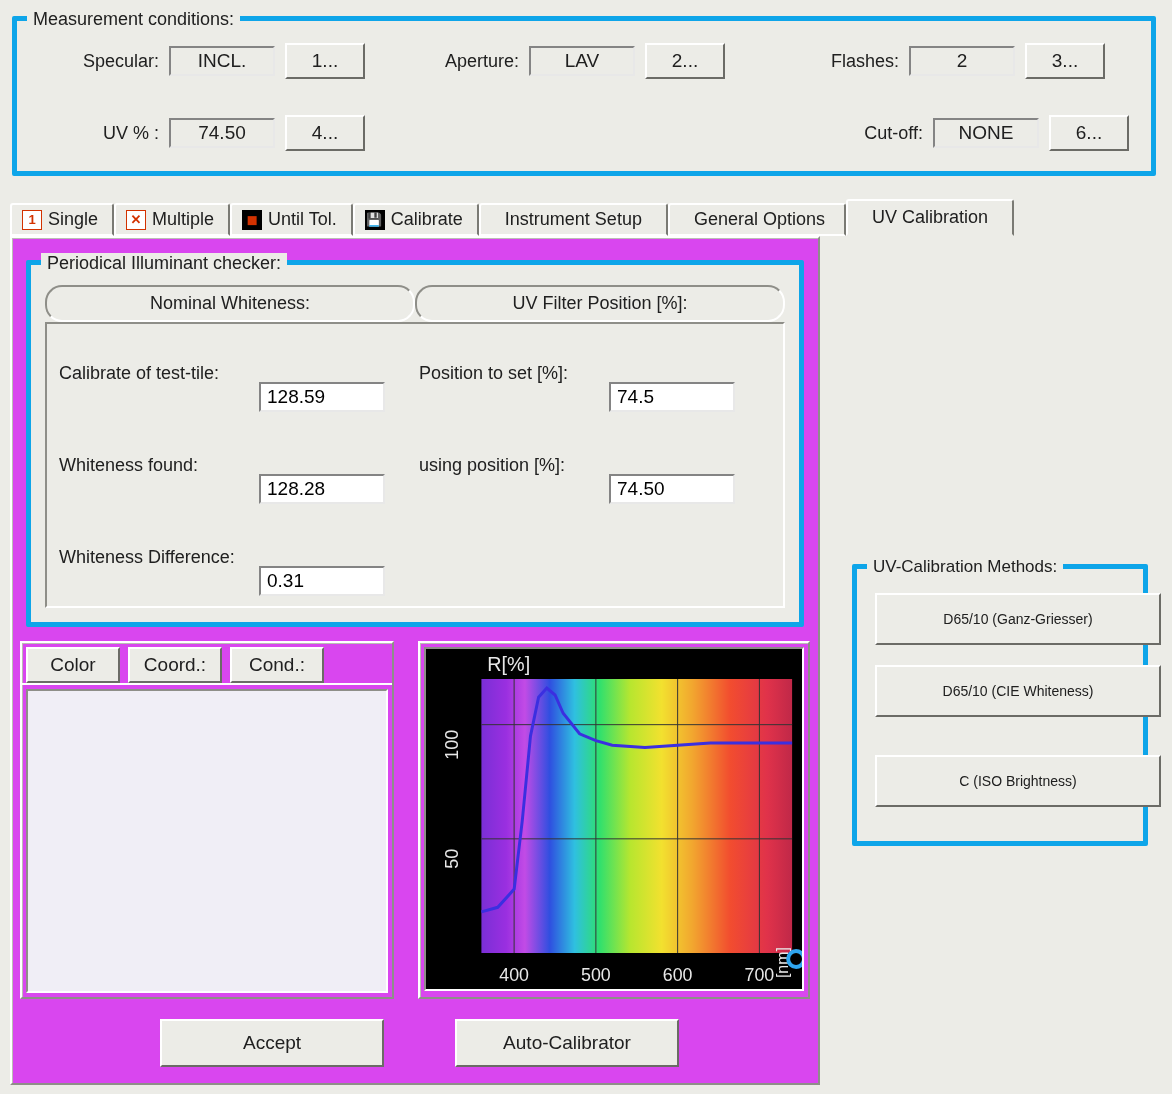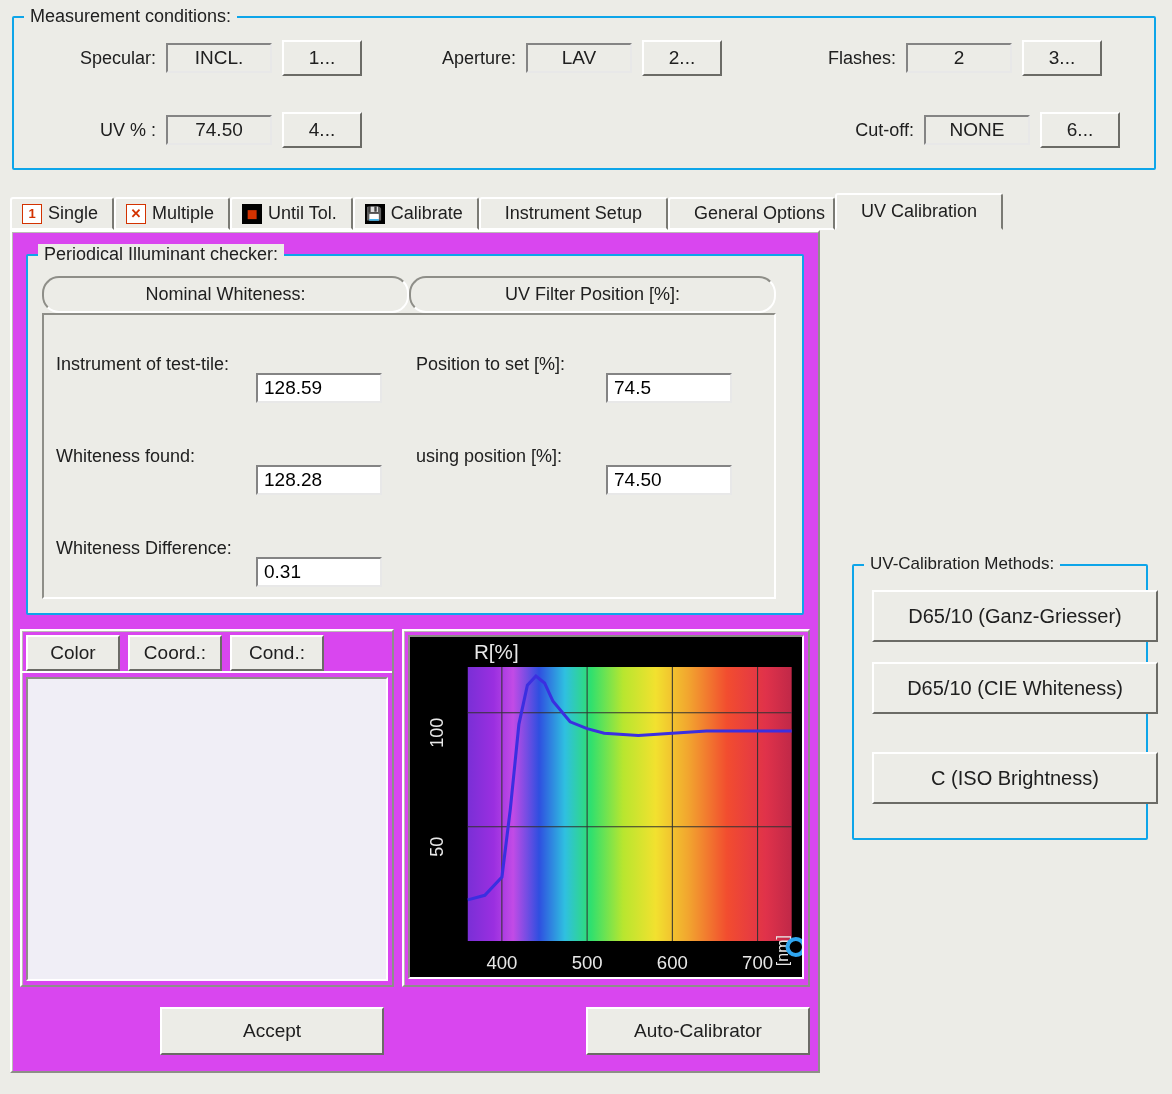--- a/index.html
+++ b/index.html
@@ -14,23 +14,23 @@
   .page {
     width: 1172px;
     min-height: 1094px;
     background: #ECECE7;
     position: relative;
     padding: 4px 2px 2px 4px;
   }
   
   .groupbox {
     position: relative;
-    border: 2px solid #0ea5e9;
+    border: 5px solid #0ea5e9;
     border-radius: 2px;
-    padding: 12px 26px 14px 14px;
+    padding: 12px 14px 14px 14px;
     margin: 12px 8px 8px 8px;
     background: #ECECE7;
   }
   .groupbox > .legend {
     position: absolute;
     top: -12px;
     left: 10px;
     background: #ECECE7;
     padding: 0 6px;
     font-size: 18px;
@@ -172,21 +172,21 @@
     display: grid;
     grid-template-columns: 200px 120px 40px 190px 120px;
     row-gap: 14px;
     align-items: center;
   }
   .checker-grid .lab { font-size: 18px; }
   .checker-grid input { width: 110px; margin-top: 48px; }
   
   .mid-wrap {
     display: flex;
-    gap: 8px;
+    gap: 24px;
     margin-top: 14px;
   }
   .mid-left {
     width: 370px;
   }
   .mid-right {
     flex: 1;
   }
   .subtabbar {
     display: flex;
@@ -210,37 +210,37 @@
     border-top: 2px solid #8E8E88;
     border-left: 2px solid #8E8E88;
     border-right: 2px solid #FFFFFF;
     border-bottom: 2px solid #FFFFFF;
     margin: 4px;
     position: relative;
   }
   .action-row {
     display: flex;
     gap: 71px;
-    justify-content: space-between;
+    justify-content: flex-start;
     padding: 20px 0 0 140px;
   }
   .action-row .btn { width: 200px; height: 40px; font-size: 19px; }
   
   .side-methods {
     position: absolute;
     right: 22px;
     top: 552px;
     width: 312px;
   }
   .side-methods .groupbox { padding-bottom: 20px; }
   .side-methods .btn {
     width: 270px;
     height: 40px;
     margin: 6px 0 14px 4px;
-    font-size: 20px;
+    font-size: 14px;
     padding: 4px 6px;
   }
 </style>
 </head>
 <body>
 
 <div class="page">
 
   <div class="groupbox" style="margin-right:20px;">
     <span class="legend">Measurement conditions:</span>
@@ -291,41 +291,41 @@
       <span class="ticon dark">◼</span>
       <span>Until Tol.</span>
     </div>
     <div class="tab sep">
       <span class="ticon green">💾</span>
       <span>Calibrate</span>
     </div>
     <div class="tab sep" style="padding-left:24px;padding-right:24px;">
       <span>Instrument Setup</span>
     </div>
-    <div class="tab sep" style="padding-left:24px;padding-right:8px;">
+    <div class="tab sep" style="padding-left:24px;padding-right:19px;">
       <span>General Options</span>
     </div>
     <div class="tab active" style="padding-left:24px;padding-right:24px;justify-content:center;">
       <span>UV Calibration</span>
     </div>
   </div>
 
   <div class="tabbody panel3d" style="position:relative; min-height:780px; width:790px;">
 
     <div class="groupbox" style="margin:12px 6px 6px 6px;">
       <span class="legend">Periodical Illuminant checker:</span>
 
       <div class="checker-header" style="margin-top:8px;">
         <div class="cell">Nominal Whiteness:</div>
         <div class="cell">UV Filter Position [%]:</div>
       </div>
 
       <div class="checker-rows">
         <div class="checker-grid">
-          <span class="lab">Instrument of test-tile:</span>
+          <span class="lab">Calibrate of test-tile:</span>
           <input class="valbox" value="128.59" style="">
           <span></span>
           <span class="lab">Position to set [%]:</span>
           <input class="valbox" value="74.5" style="">
 
           <span class="lab">Whiteness found:</span>
           <input class="valbox" value="128.28" style="">
           <span></span>
           <span class="lab">using position [%]:</span>
           <input class="valbox" value="74.50" style="">

